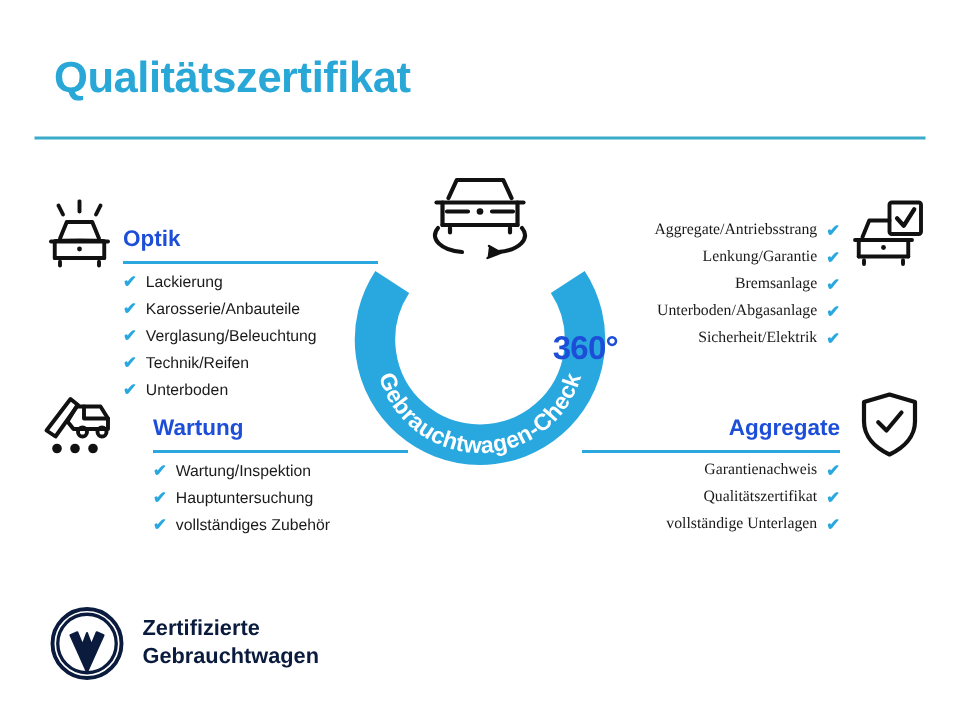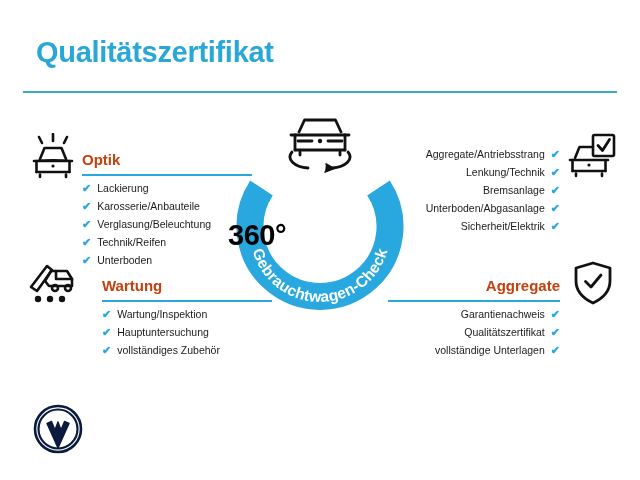--- a/index.html
+++ b/index.html
@@ -21,53 +21,53 @@
     position:absolute; left:23px; top:91px; width:594px; height:2px;
     background:#3aacc9;
   }
 
   
   .quad { position:absolute; }
 
   .sec-head { position:relative; height:34px; }
   .sec-title {
     position:absolute; bottom:8px;
-    font-size:15px; font-weight:bold; color:#c2410c;
+    font-size:15px; font-weight:bold; color:#1d4ed8;
   }
   .sec-rule { position:absolute; bottom:0; height:2px; background:#2aa8de; }
 
   .left .sec-title { left:0; }
   .left .sec-rule  { left:0; right:0; }
   .right .sec-title { right:0; }
   .right .sec-rule  { left:0; right:0; }
 
   .items { margin-top:7px; }
   .item {
     display:flex; align-items:center;
     font-size:10.5px; color:#1a1a1a; line-height:1;
     margin-bottom:7px; white-space:nowrap;
   }
   .left .item { justify-content:flex-start; }
-  .right .item { justify-content:flex-end; }
+  .right .item { justify-content:flex-end;font-family:Liberation Serif, serif; }
   .tick {
     color:#29a8e0; font-size:11px; font-weight:bold;
     line-height:1;
   }
   .left .tick { margin-right:6px; }
   .right .tick { margin-left:6px; }
 
   
   .icon-box { position:absolute; }
 
   
   .badge { position:absolute; left:228px; top:140px; width:184px; height:172px; }
   .badge svg { display:block; }
   .badge-num {
-    position:absolute; left:0; right:0; top:79px; text-align:left;
-    font-size:29px; font-weight:bold; color:#000000; letter-spacing:-0.5px;
+    position:absolute; left:0; right:0; top:79px; text-align:right;
+    font-size:22px; font-weight:bold; color:#1d4ed8; letter-spacing:-0.5px;
   }
   .badge-car { position:absolute; left:50px; top:-28px; }
 
   
   .footer { position:absolute; left:33px; top:404px; display:flex; align-items:center; }
   .vw-text {
     margin-left:12px; color:#0a1b3d;
     font-size:14.5px; font-weight:bold; line-height:1.28;
   }
 </style>
@@ -129,21 +129,21 @@
     </svg>
   </div>
 
   <div class="quad right" style="left:388px; top:142px; width:172px;">
     <div class="items">
       <div class="item">
         <span>Aggregate/Antriebsstrang</span>
         <span class="tick">✔</span>
       </div>
       <div class="item">
-        <span>Lenkung/Technik</span>
+        <span>Lenkung/Garantie</span>
         <span class="tick">✔</span>
       </div>
       <div class="item">
         <span>Bremsanlage</span>
         <span class="tick">✔</span>
       </div>
       <div class="item">
         <span>Unterboden/Abgasanlage</span>
         <span class="tick">✔</span>
       </div>
@@ -270,15 +270,19 @@
     </div>
   </div>
 
   <div class="footer">
     <svg width="50" height="50" viewBox="0 0 50 50">
       <circle cx="25" cy="25" r="23" fill="none" stroke="#0a1b3d" stroke-width="2.6"></circle>
       <circle cx="25" cy="25" r="19.5" fill="none" stroke="#0a1b3d" stroke-width="2.2"></circle>
       <path d="M25 44 L18.5 29.5 L14 19.5 L18.5 17.5 L22 26 L25 18 L28 26 L31.5 17.5 L36 19.5 L31.5 29.5 Z" fill="#0a1b3d" stroke="#0a1b3d" stroke-width="1.4" stroke-linejoin="round"></path>
       <path d="M25 44 L21 34 H29 Z" fill="#0a1b3d"></path>
     </svg>
+    <div class="vw-text">
+      <div>Zertifizierte</div>
+      <div>Gebrauchtwagen</div>
+    </div>
   </div>
 
 </div>
 
 </body></html>

